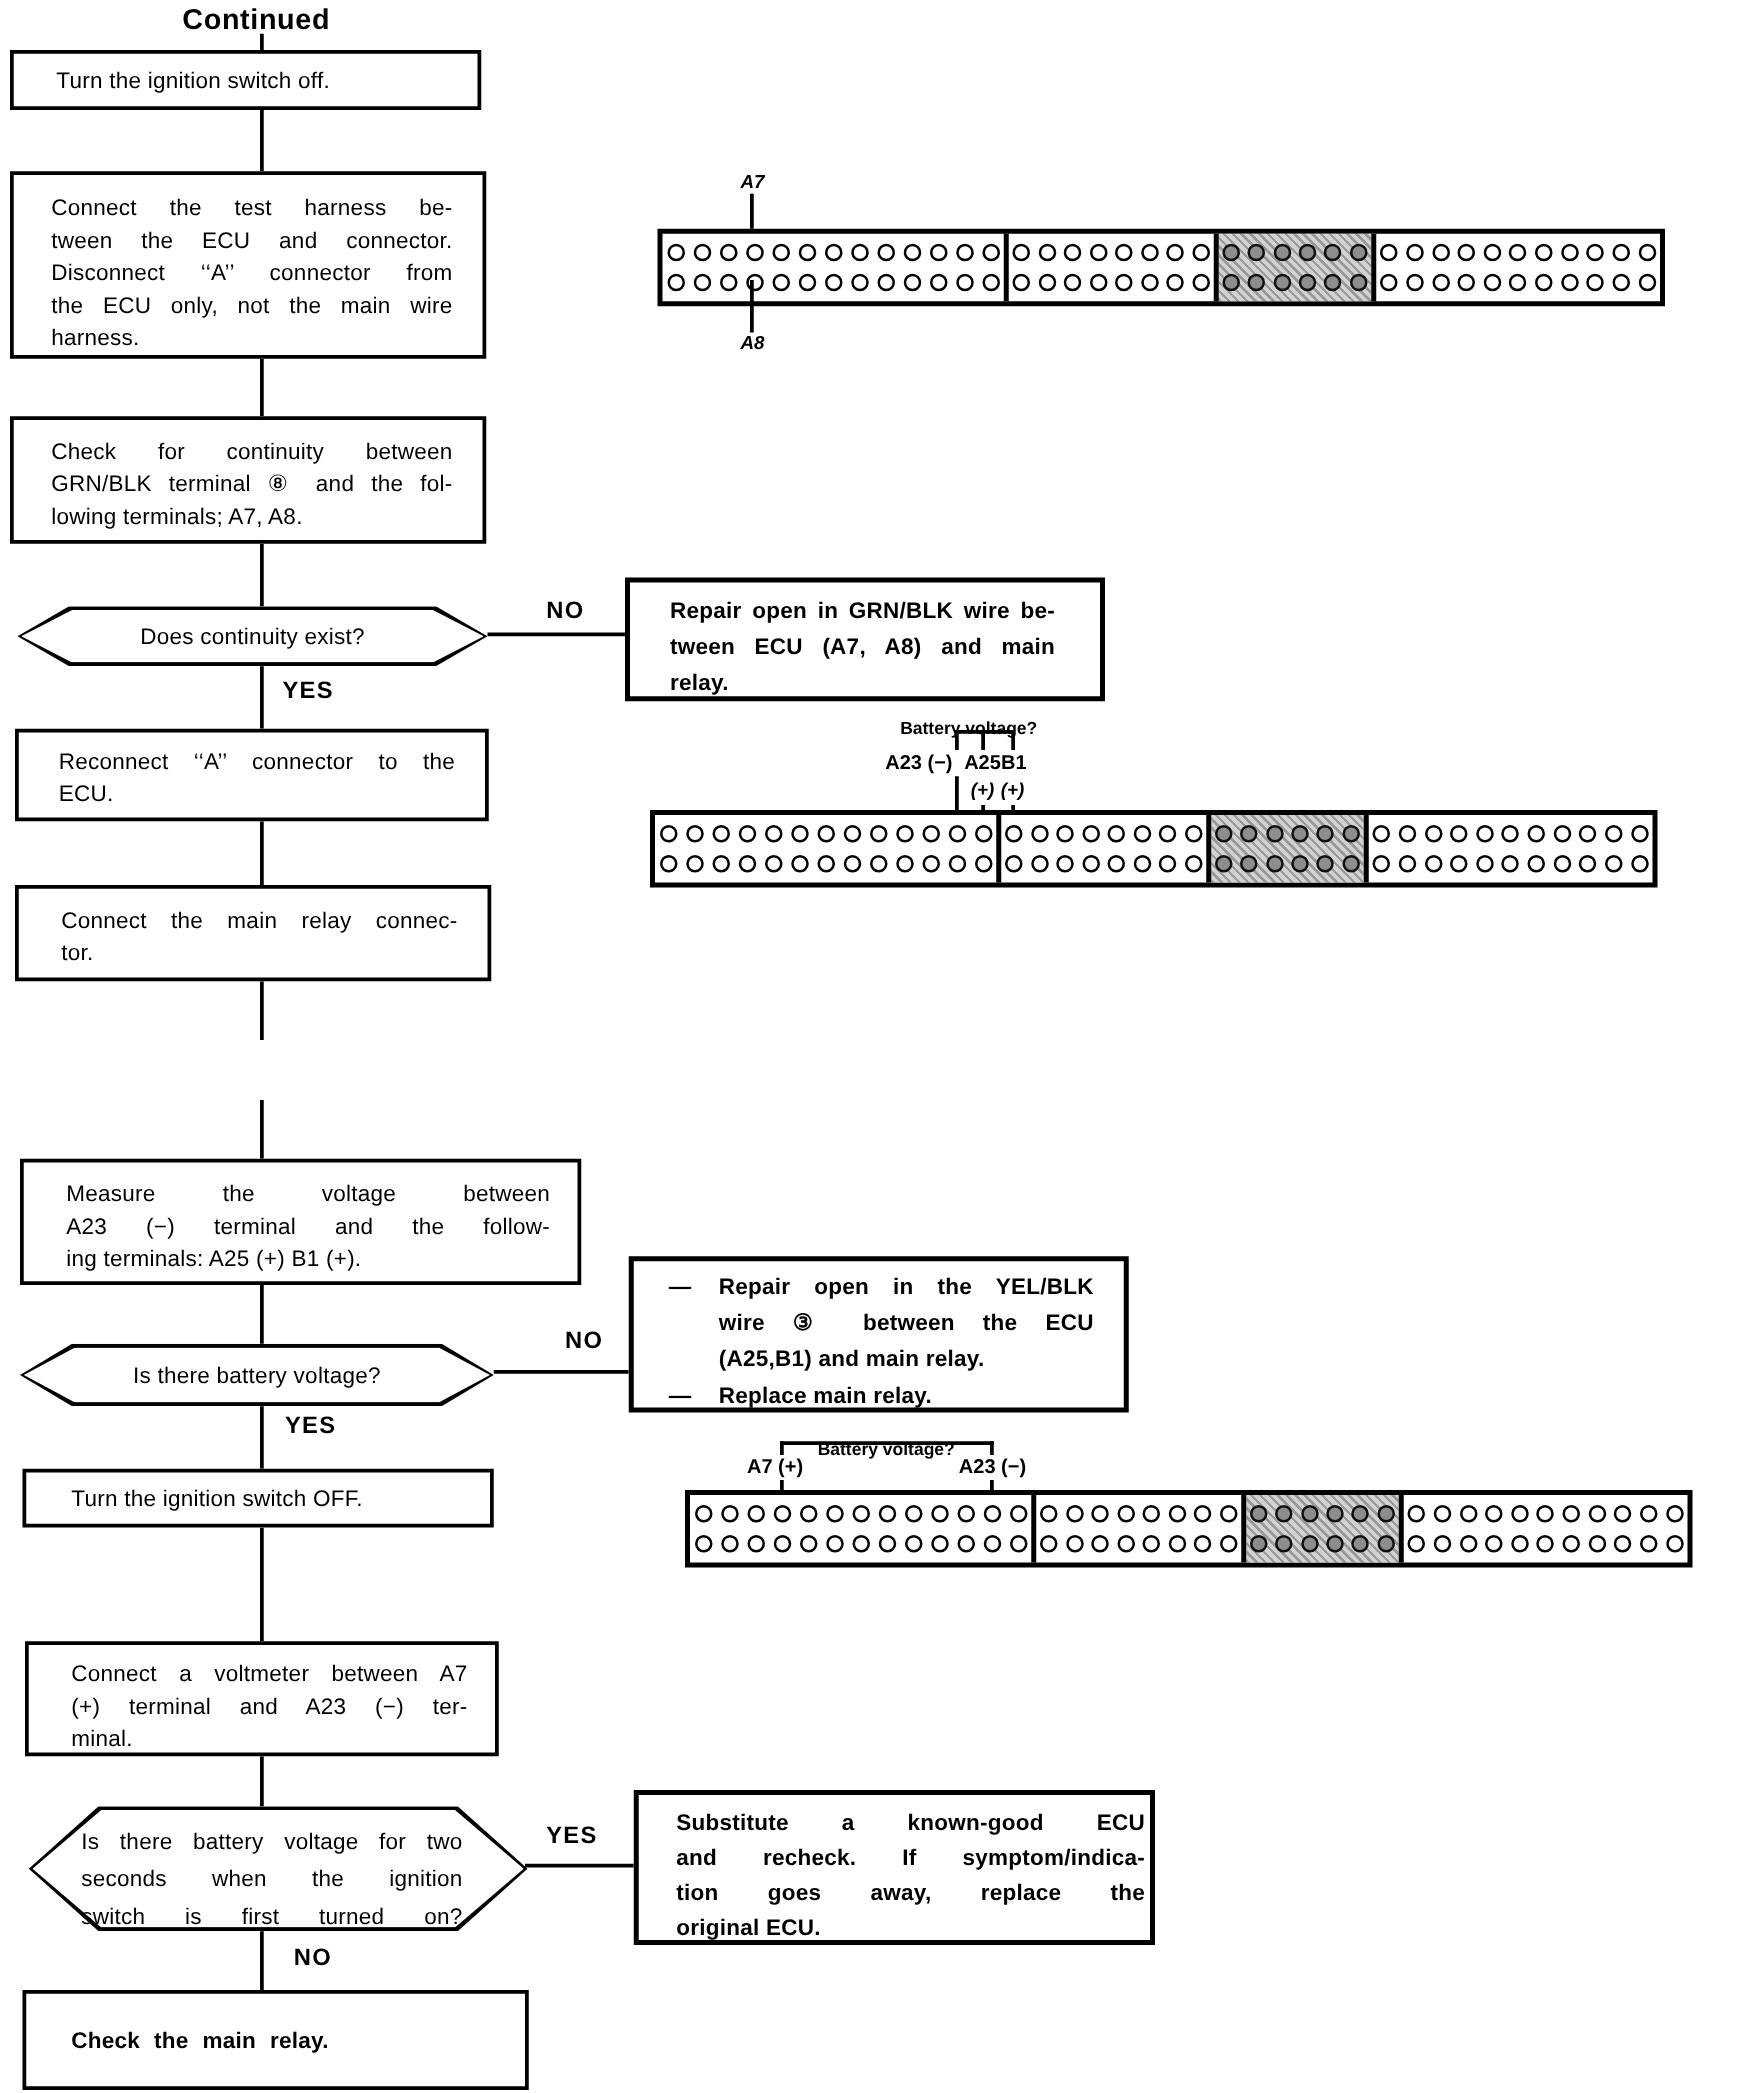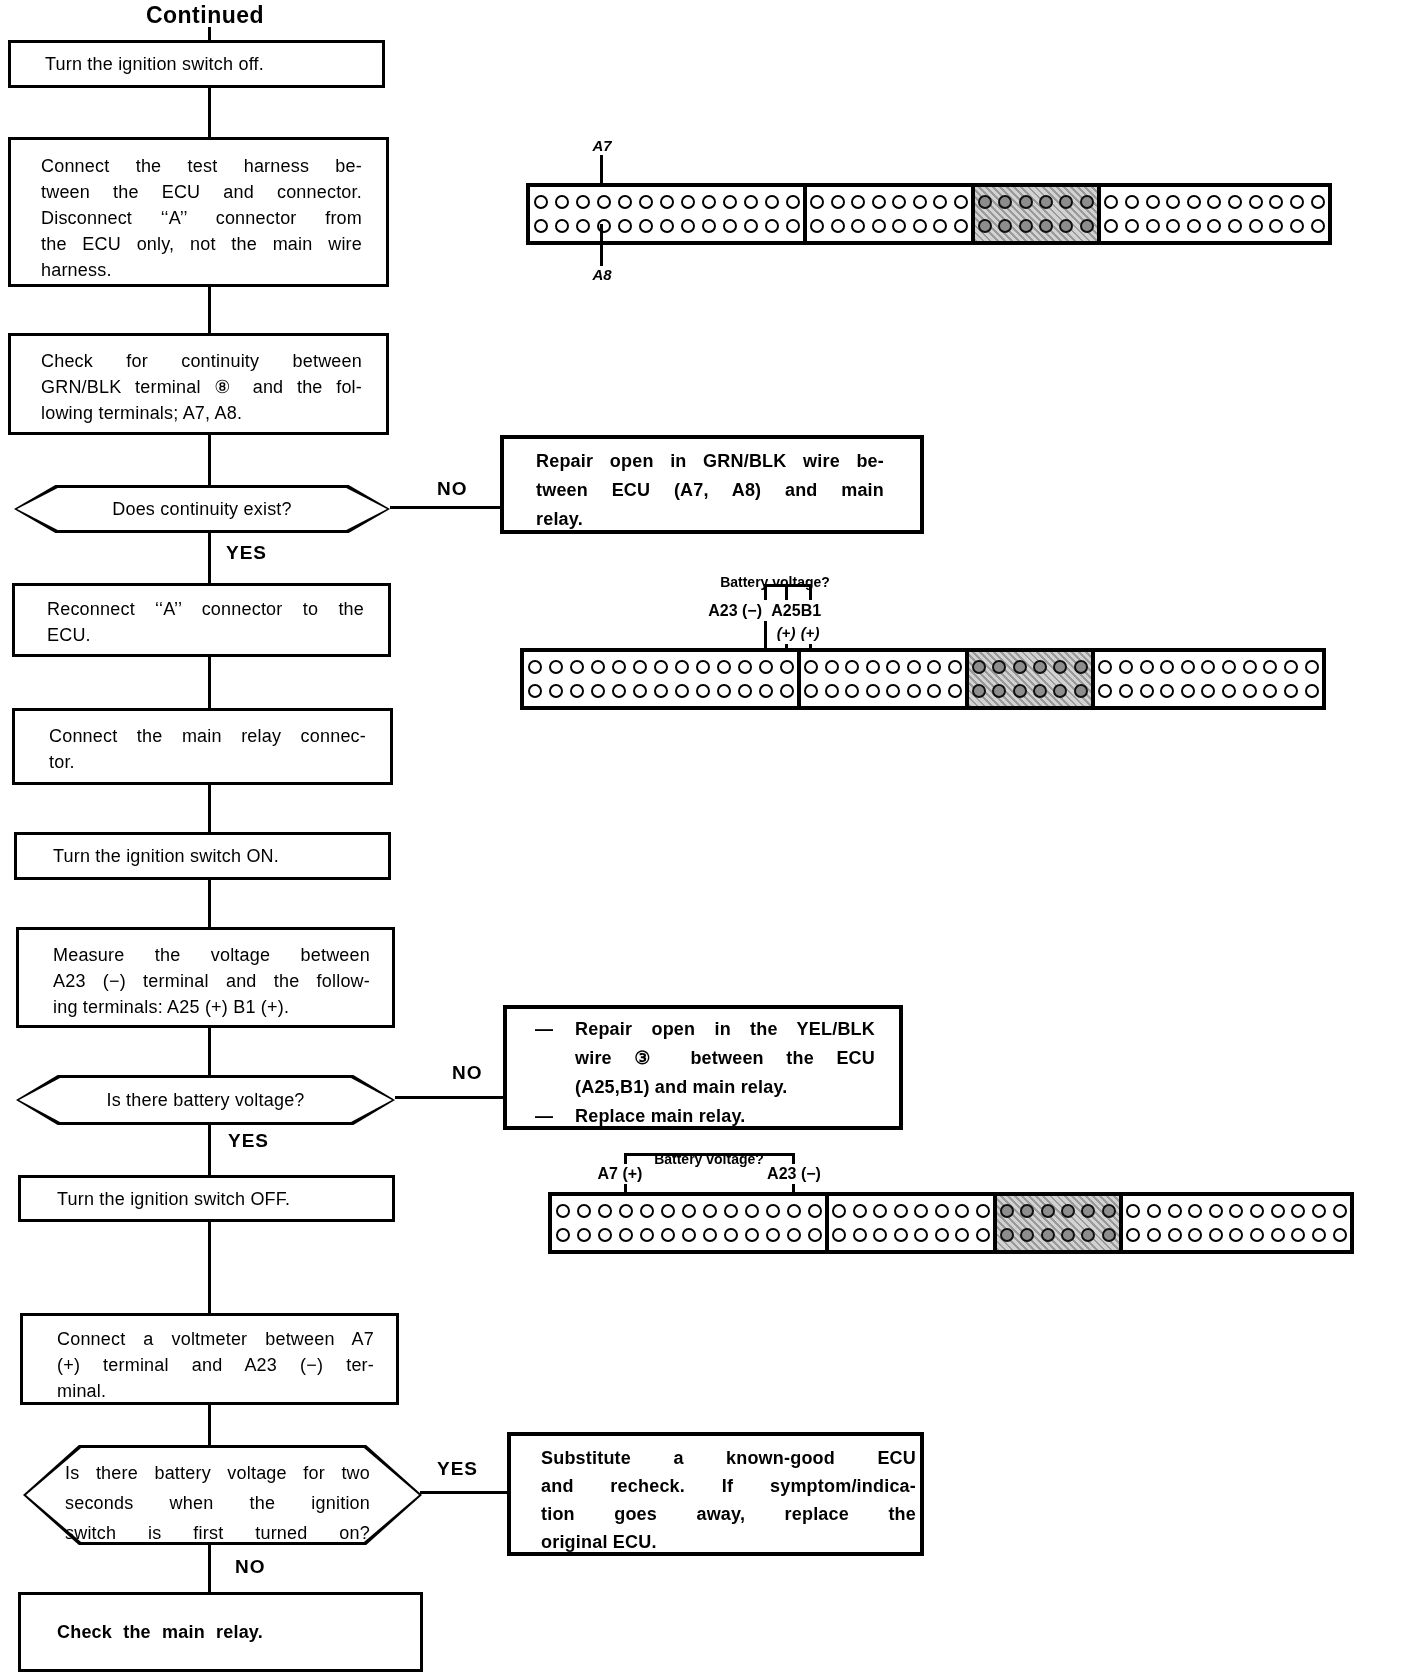--- a/index.html
+++ b/index.html
@@ -125,27 +125,22 @@
       </div>
   </div>
 
   <div class="fbox" style="left:12px;top:708px;width:381px;height:77px;padding:12px 24px 0 34px;">
     <div>
         <div class="ln">Connect the main relay connec-</div>
         <div class="ln last">tor.</div>
       </div>
   </div>
 
-  <div class="fbox vcenter" style="left:14px;top:832px;width:377px;height:48px;padding-left:36px;">
-    <div style="width:100%;padding-right:20px;">
-        <div class="ln last">Turn the ignition switch ON.</div>
-      </div>
-  </div>
-
-  <div class="fbox" style="left:16px;top:927px;width:379px;height:101px;padding:12px 22px 0 34px;">
+
+  <div class="fbox" style="left:16px;top:927px;width:449px;height:101px;padding:12px 22px 0 34px;">
     <div>
         <div class="ln">Measure the voltage between</div>
         <div class="ln">A23 (−) terminal and the follow-</div>
         <div class="ln last">ing terminals: A25 (+) B1 (+).</div>
       </div>
   </div>
 
   <div class="hex t11" style="left:16px;top:1075px;width:379px;height:50px;">
     <div class="hx-bg"></div>
     <div class="hx-in"></div>
@@ -183,21 +178,21 @@
   <div class="branch" style="left:235px;top:1556px;">NO</div>
   <div class="hline" style="left:420px;top:1491px;width:87px;"></div>
   <div class="branch" style="left:437px;top:1458px;">YES</div>
 
   <div class="fbox bold vcenter" style="left:18px;top:1592px;width:405px;height:80px;padding-left:36px;">
     <div style="width:100%;">
         <div class="ln last">Check the main relay.</div>
       </div>
   </div>
 
-  <div class="rbox" style="left:500px;top:435px;width:424px;height:99px;padding:8px 36px 0 32px;">
+  <div class="rbox" style="left:500px;top:462px;width:384px;height:99px;padding:8px 36px 0 32px;">
     <div>
         <div class="ln">Repair open in GRN/BLK wire be-</div>
         <div class="ln">tween ECU (A7, A8) and main</div>
         <div class="ln last">relay.</div>
       </div>
   </div>
 
   <div class="rbox" style="left:503px;top:1005px;width:400px;height:125px;padding:6px 10px 0 28px;">
     <div class="ritem">
       <span class="dash">—</span>

